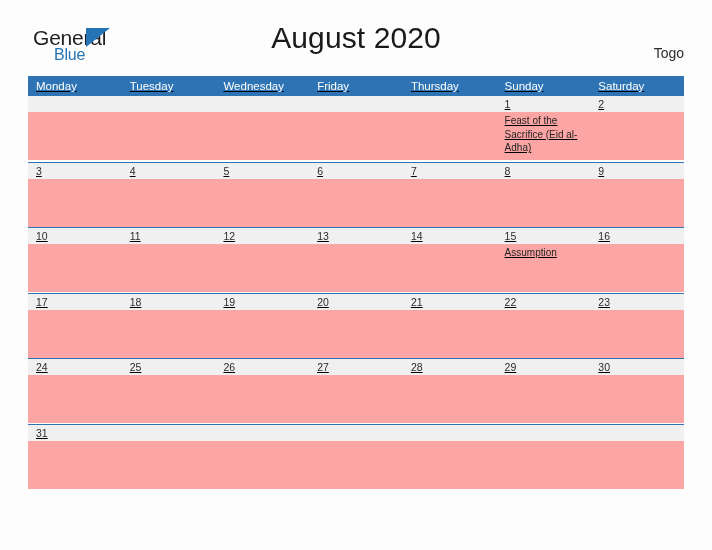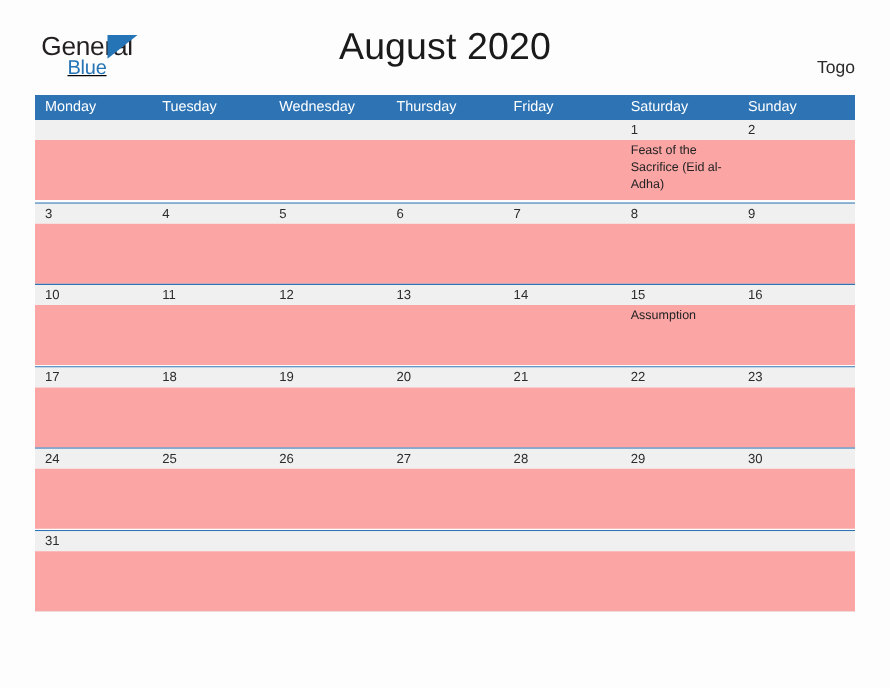--- a/index.html
+++ b/index.html
@@ -19,21 +19,20 @@
     position: relative;
     height: 76px;
   }
 
   .logo {
     position: absolute;
     left: 33px;
     top: 27px;
     line-height: 1;
     user-select: none;
-    text-decoration: underline;
   }
   .logo-row1 {
     position: relative;
     font-size: 21px;
     color: #231f20;
     letter-spacing: -0.2px;
     height: 22px;
   }
   .logo-general {
     display: inline-block;
@@ -74,20 +73,21 @@
     font-size: 14px;
     color: #2b2b2b;
   }
 
   
   .calendar {
     position: absolute;
     left: 28px;
     top: 76px;
     width: 656px;
+    text-decoration: underline;
   }
 
   .weekday-header {
     display: flex;
     background: #2e74b5;
     height: 20px;
   }
   .weekday-cell {
     flex: 1 1 0;
     color: #ffffff;
@@ -161,24 +161,24 @@
 
   <div class="cal-country">Togo</div>
 
 </div>
 
 <div class="calendar">
   <div class="weekday-header">
       <div class="weekday-cell">Monday</div>
       <div class="weekday-cell">Tuesday</div>
       <div class="weekday-cell">Wednesday</div>
+      <div class="weekday-cell">Friday</div>
       <div class="weekday-cell">Thursday</div>
-      <div class="weekday-cell">Friday</div>
+      <div class="weekday-cell">Sunday</div>
       <div class="weekday-cell">Saturday</div>
-      <div class="weekday-cell">Sunday</div>
     </div>
   <div id="weeks-container">
       <div class="week-row">
         <div class="daynum-band">
           <div class="daynum-cell"></div>
           <div class="daynum-cell"></div>
           <div class="daynum-cell"></div>
           <div class="daynum-cell"></div>
           <div class="daynum-cell"></div>
           <div class="daynum-cell">1</div>

